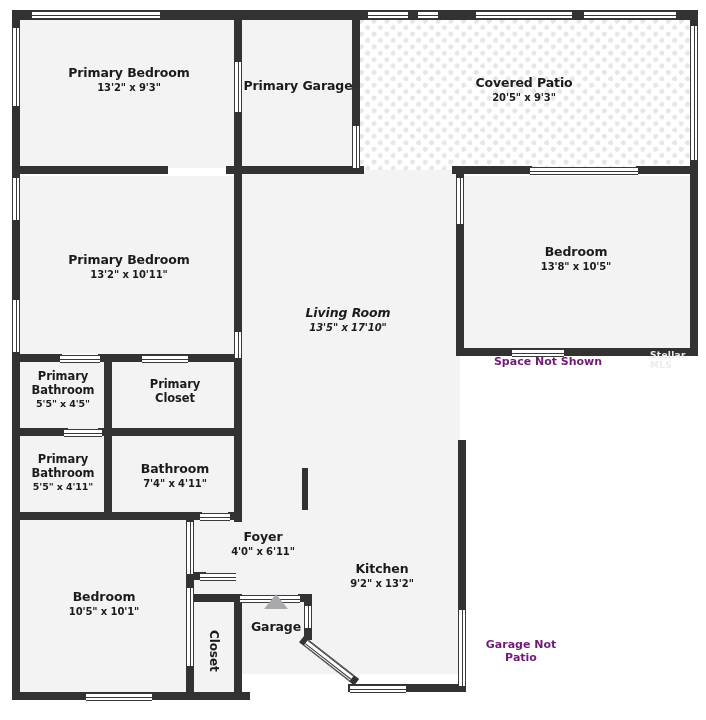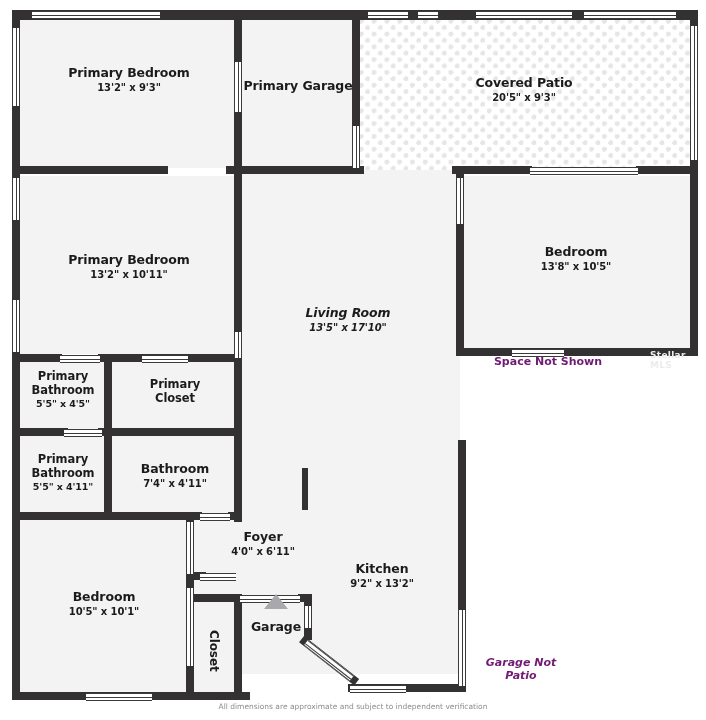--- a/index.html
+++ b/index.html
@@ -253,26 +253,23 @@
   </div>
 
   <div class="label" style="left:232px;top:620px;width:88px;">
     <span class="nm">Garage</span>
   </div>
 
   <div class="note" style="left:466px;top:355px;width:164px;">
     <span>Space Not Shown</span>
   </div>
 
-  <div class="note" style="left:466px;top:656px;width:110px;font-style:italic;">
+  <div class="note" style="left:466px;top:638px;width:110px;">
     <span>Garage Not</span><br>
     <span>Patio</span>
   </div>
 
   <div class="watermark" style="left:650px;top:350px;">
     <span>Stellar MLS</span>
   </div>
 
-  <div class="footer">
-    <span>All dimensions are approximate and subject to independent verification</span>
-  </div>
 
 </div>
 
 </body></html>

